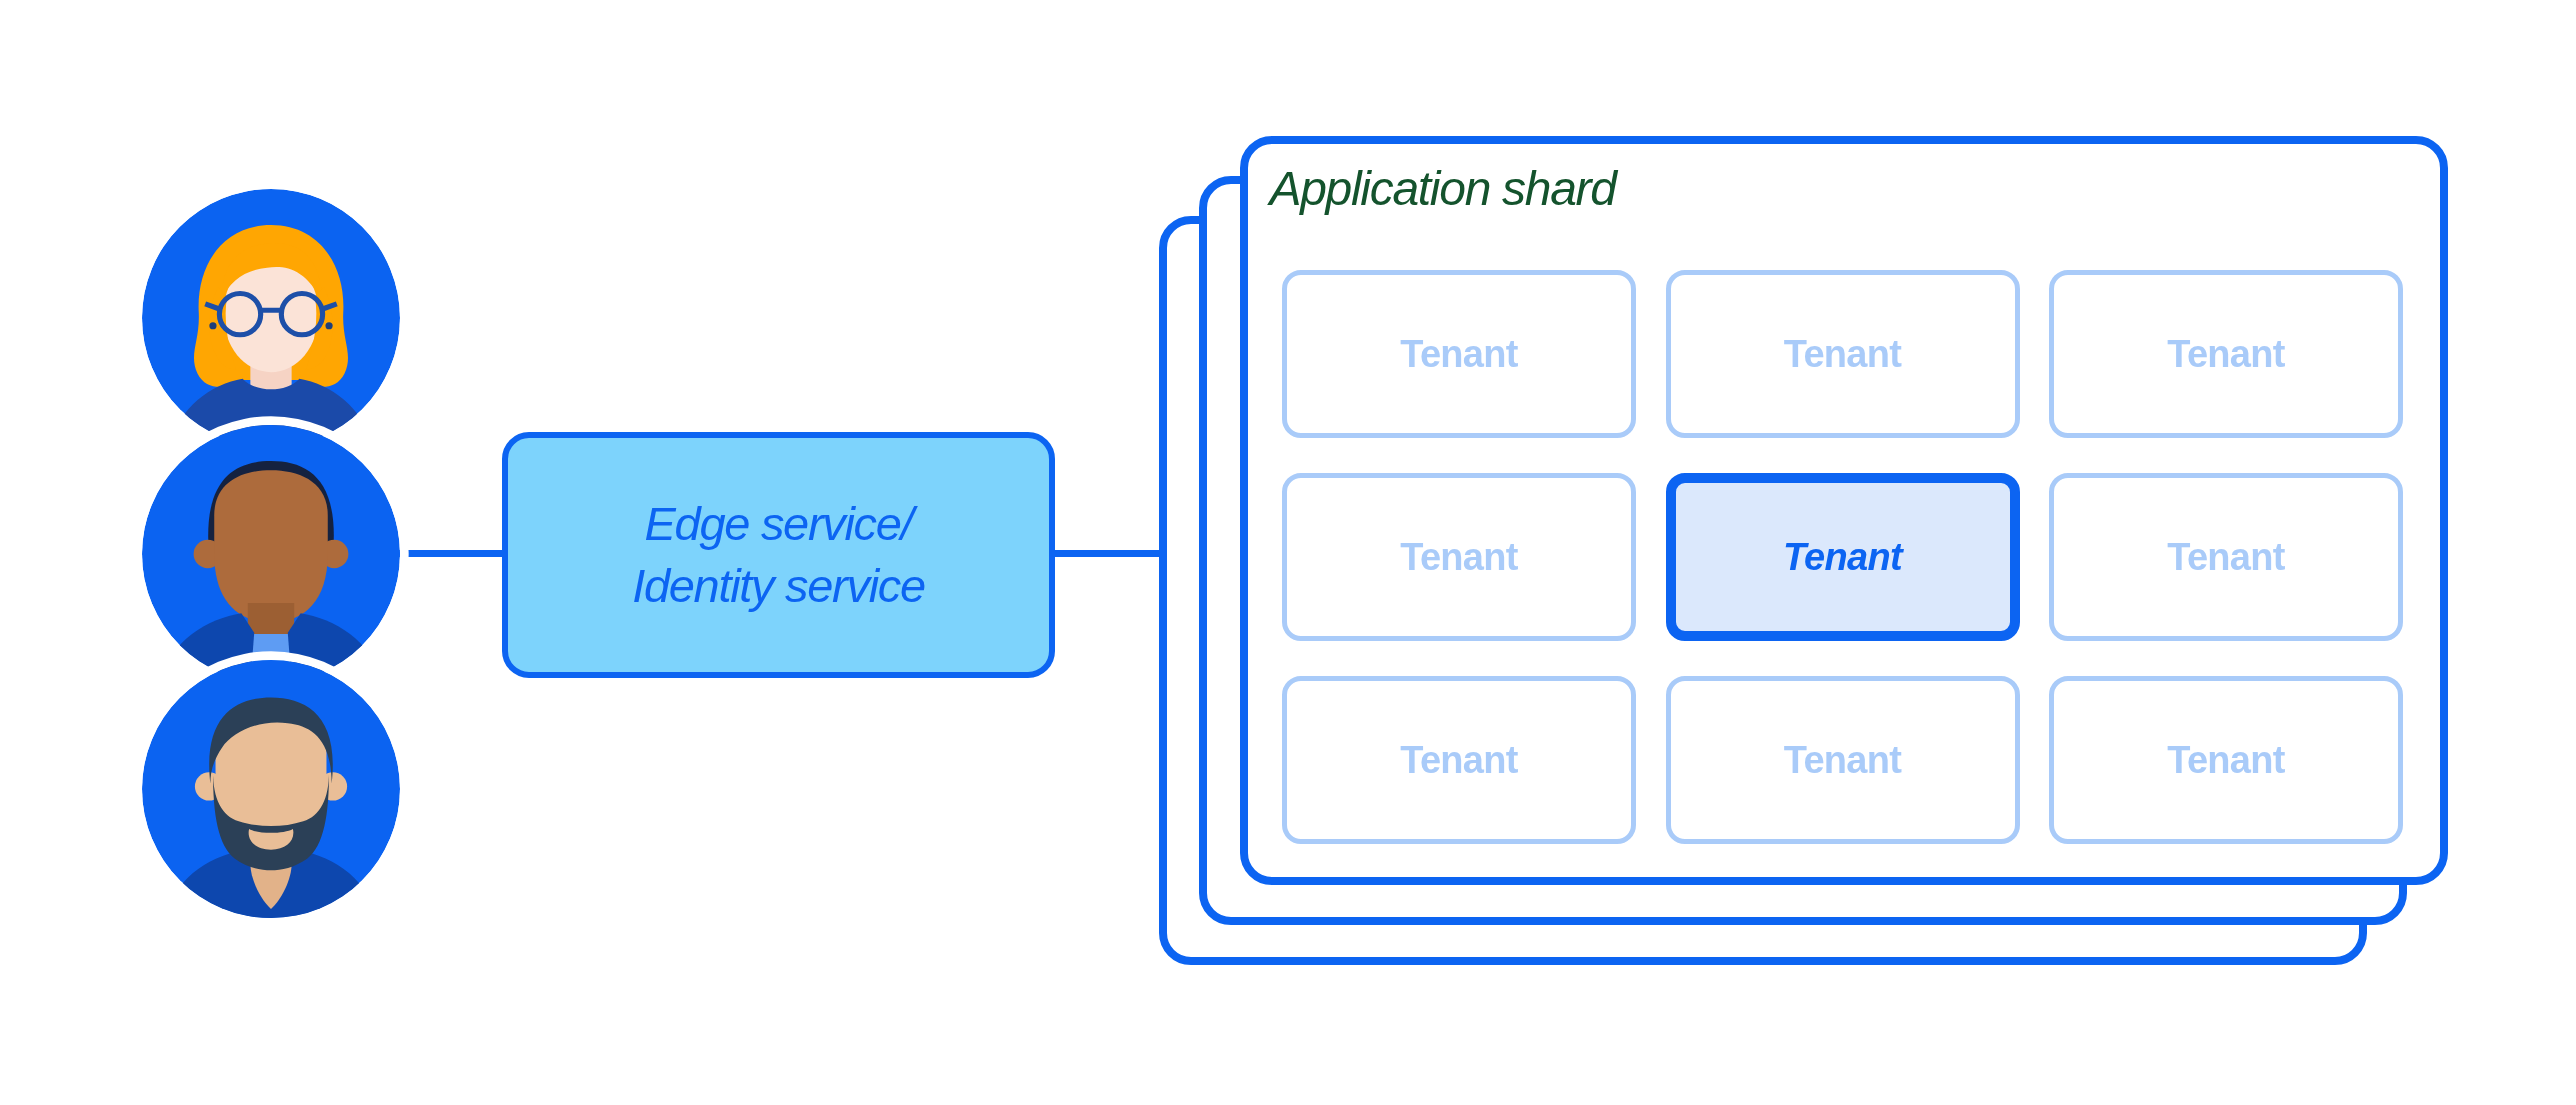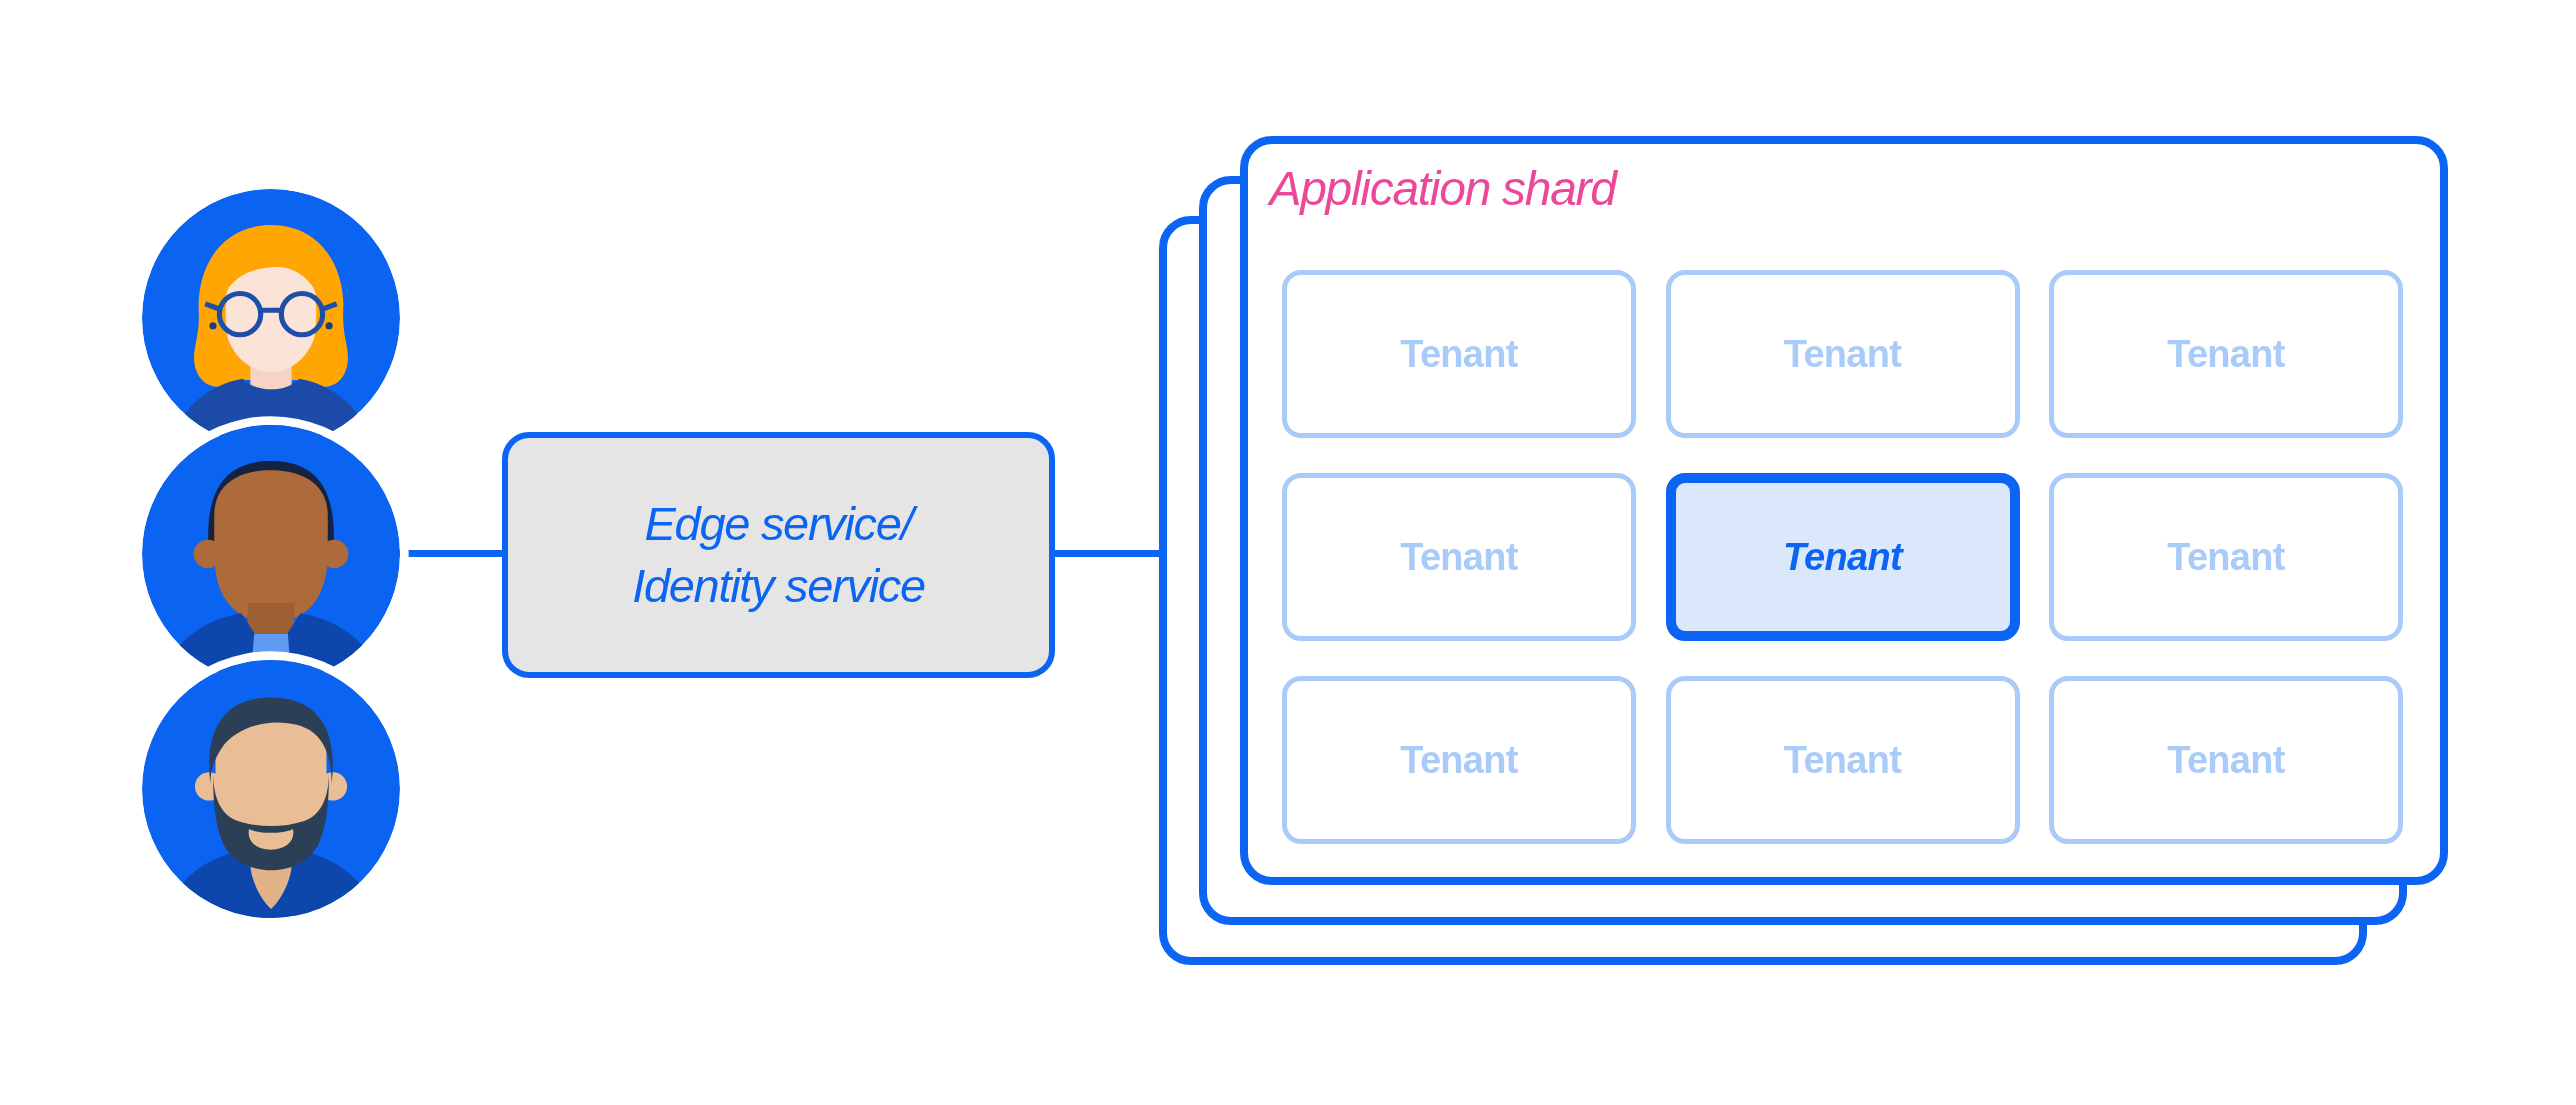--- a/index.html
+++ b/index.html
@@ -15,34 +15,34 @@
   .avatar.a3{top:660px;z-index:5;}
 
   
   .connector{position:absolute;height:6.7px;background:#0C64F2;z-index:1;}
   .conn-users-edge{left:397px;top:550px;width:107px;}
   .conn-edge-shard{left:1053px;top:550px;width:114px;}
 
   
   .edge-box{position:absolute;left:502px;top:432px;width:553px;height:246px;
             box-sizing:border-box;border:6.7px solid #0C64F2;border-radius:27px;
-            background:#e5e5e5;z-index:2;display:flex;flex-direction:column;
+            background:#7dd3fc;z-index:2;display:flex;flex-direction:column;
             align-items:center;justify-content:center;}
   .edge-box .line-txt{font-style:italic;font-size:47px;line-height:62px;
             letter-spacing:-1.3px;color:#0C64F2;white-space:nowrap;}
 
   
   .card{position:absolute;width:1208px;height:749px;box-sizing:border-box;
         background:#ffffff;border:8px solid #0C64F2;border-radius:32px;}
   .card-back{left:1159px;top:216px;z-index:2;}
   .card-mid{left:1199px;top:176px;z-index:3;}
   .card-front{left:1240px;top:136px;z-index:4;}
 
   .shard-title{position:absolute;left:21.5px;top:17.4px;font-style:italic;
-        font-size:48px;letter-spacing:-1.3px;color:#ec4899;white-space:nowrap;}
+        font-size:48px;letter-spacing:-1.3px;color:#14532d;white-space:nowrap;}
 
   .tenant-grid{position:absolute;left:34px;top:126px;display:grid;
         grid-template-columns:repeat(3,354px);grid-auto-rows:168px;
         column-gap:29.5px;row-gap:35px;font-weight:bold;}
   .tenant{box-sizing:border-box;border:5.4px solid #A9CBF9;border-radius:19px;
         background:#ffffff;display:flex;align-items:center;justify-content:center;
         font-size:38px;color:#A9CBF9;letter-spacing:-0.7px;}
   .tenant.highlight{border:10px solid #0C64F2;background:#DBE8FC;
         color:#0C64F2;font-style:italic;}
 </style>

